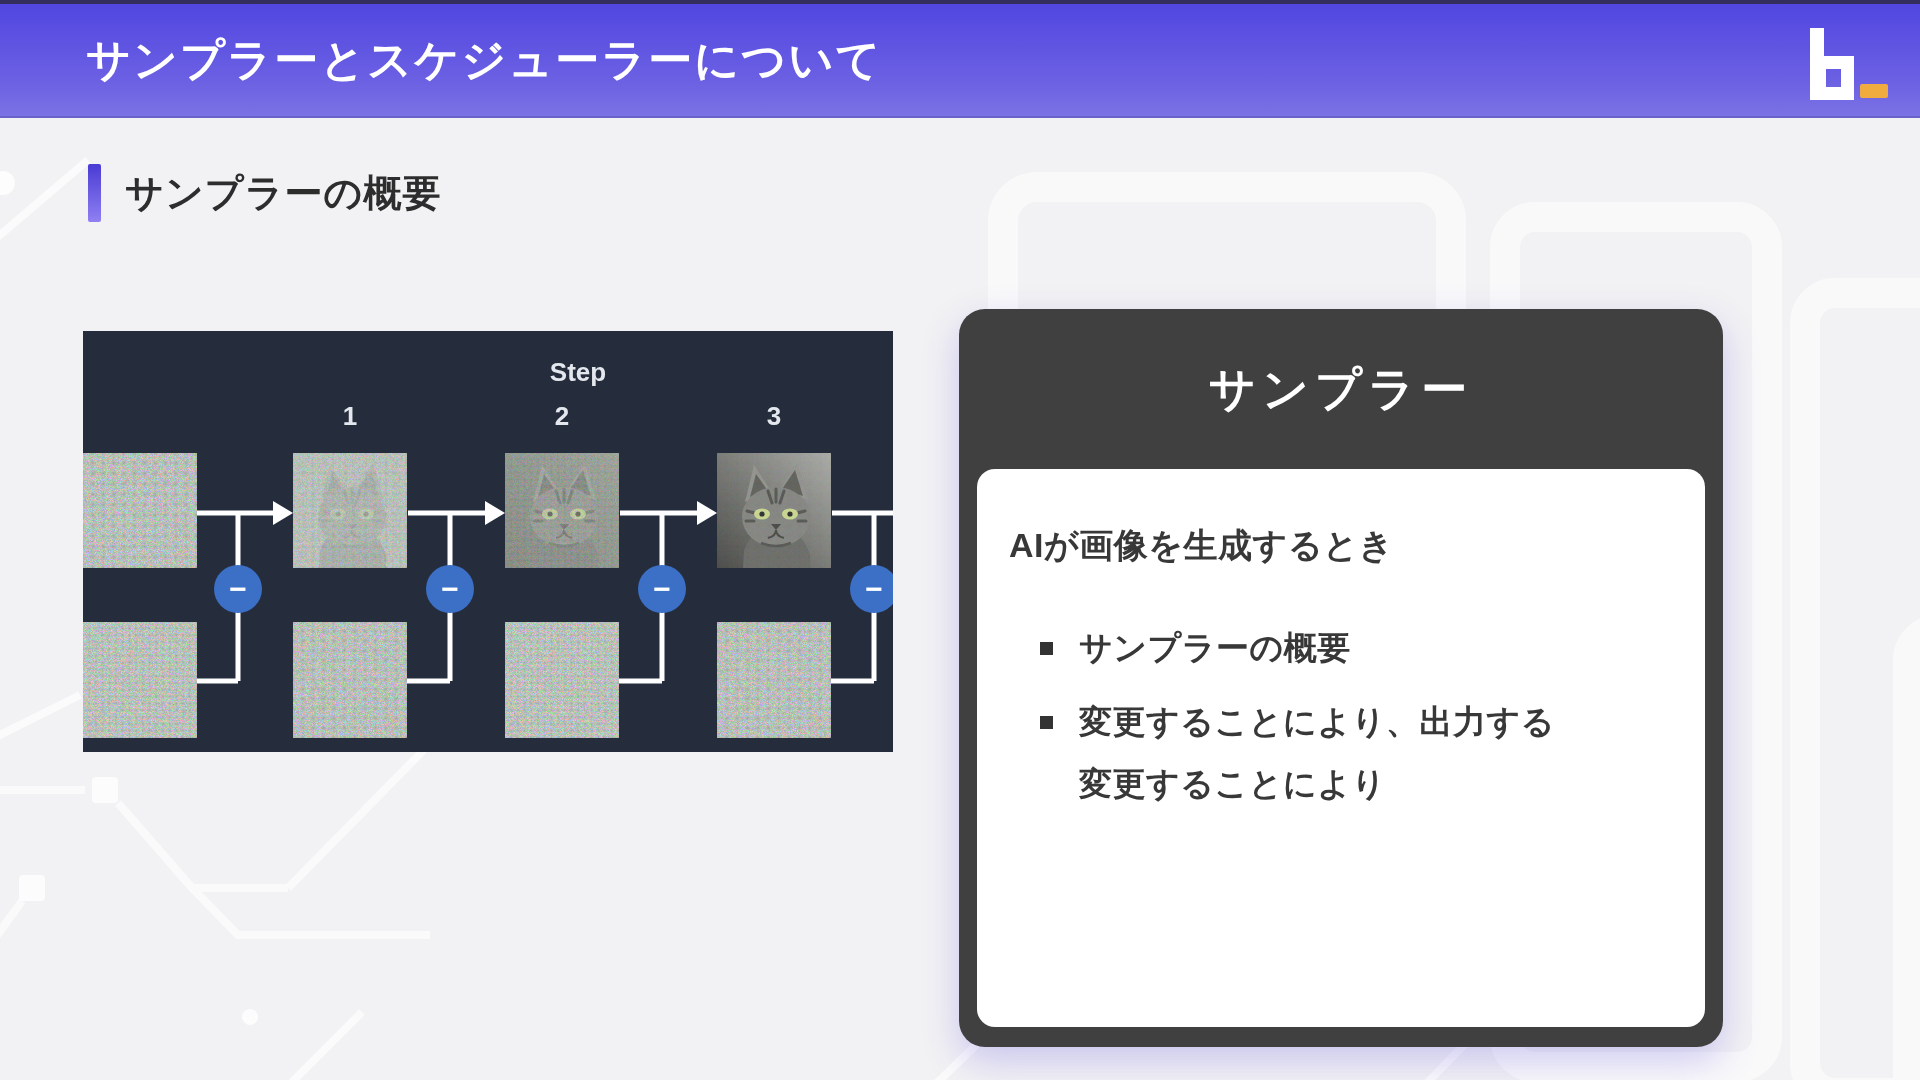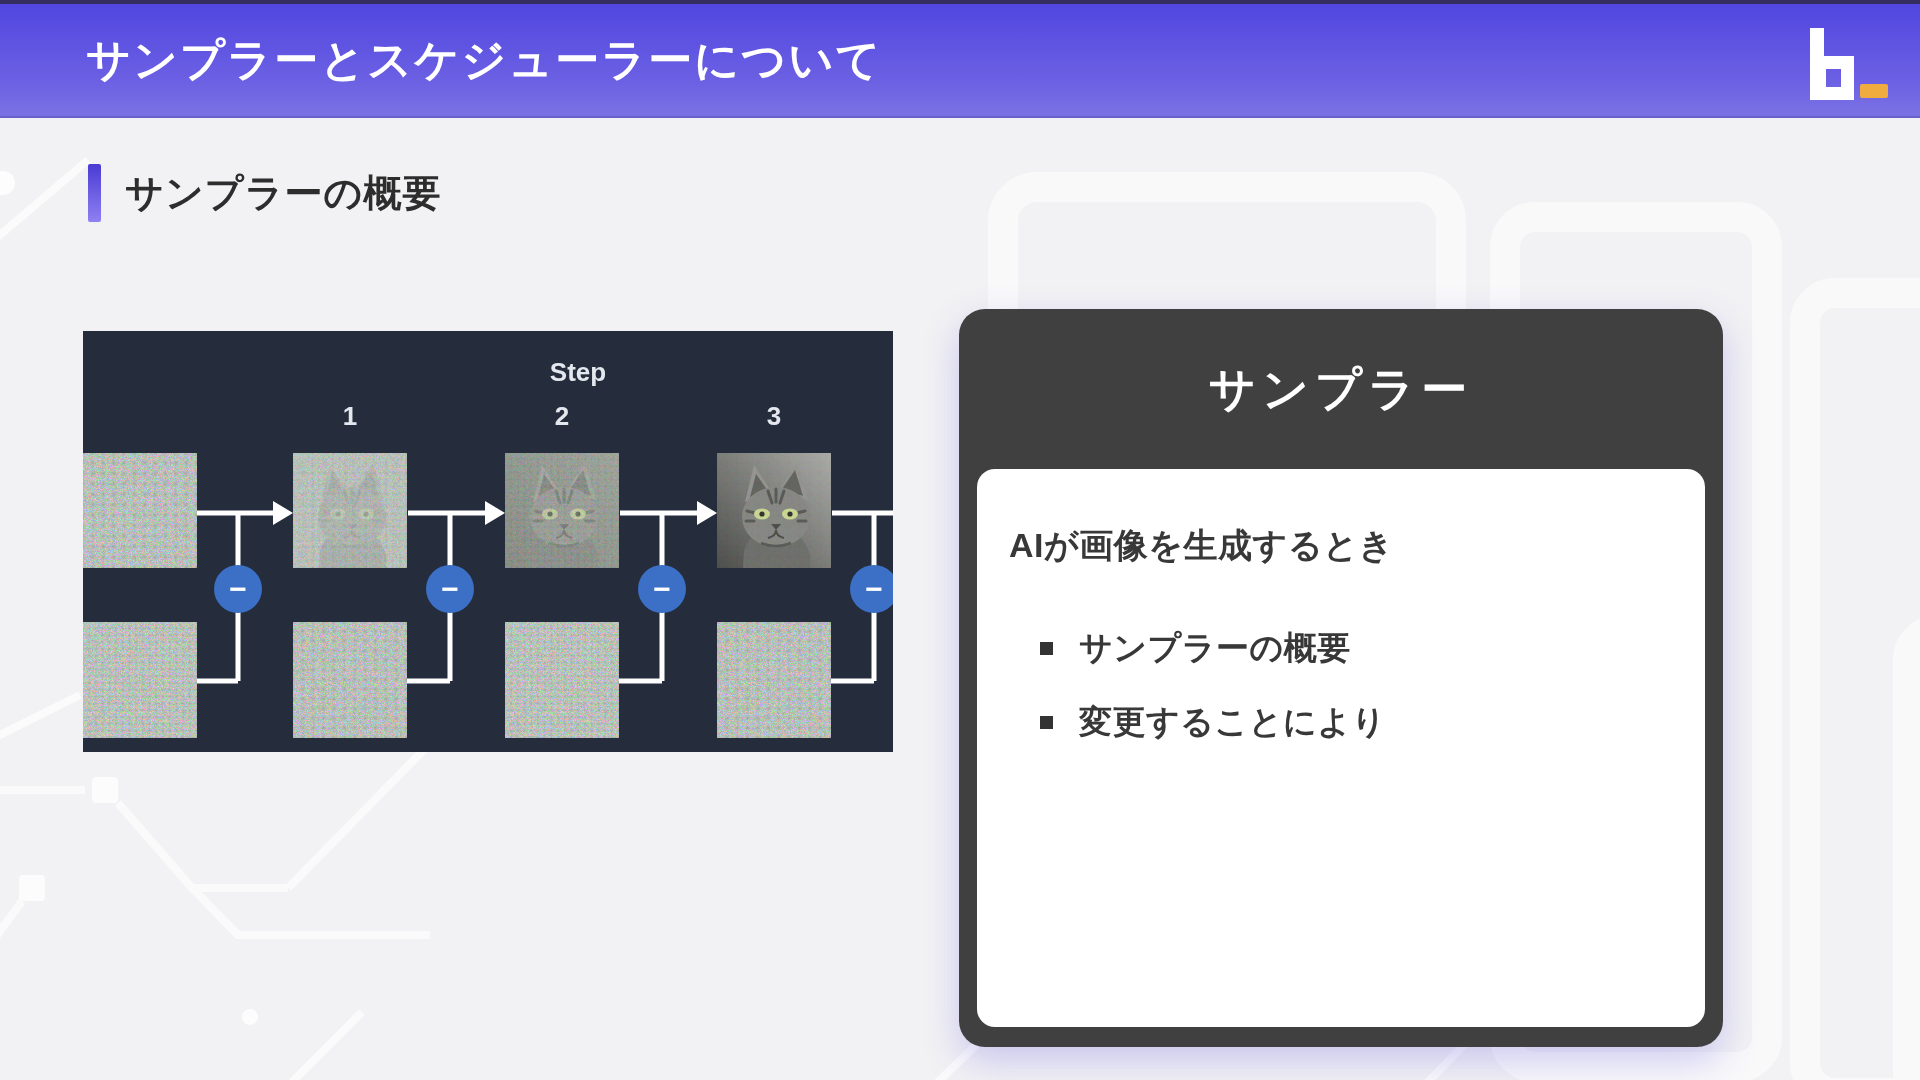--- a/index.html
+++ b/index.html
@@ -234,19 +234,20 @@
     <div class="card-body">
       <div class="body-line">AIが画像を生成するとき</div>
       <div class="bullets">
         <div class="bullet">
           <span class="bullet-marker"></span>
           <span class="bullet-text">サンプラーの概要</span>
         </div>
         <div class="bullet">
           <span class="bullet-marker"></span>
           <span class="bullet-text">
+            <div>変更することにより、出力する</div>
             <div>変更することにより</div>
           </span>
         </div>
       </div>
     </div>
   </div>
 </div>
 
 </body></html>

